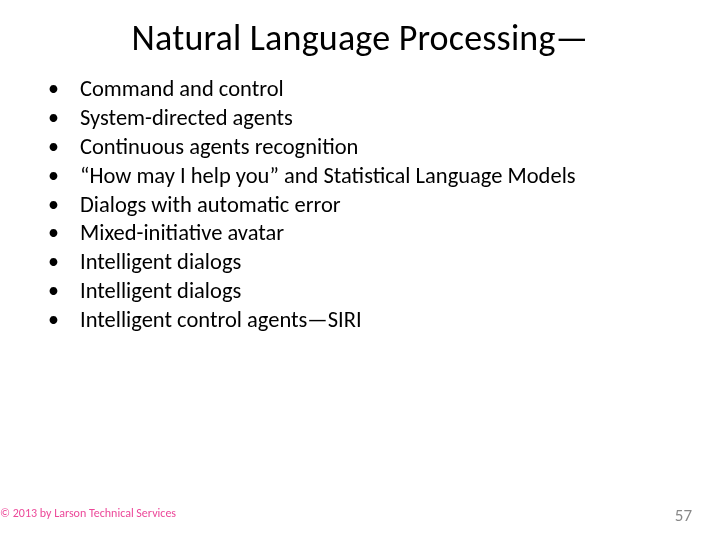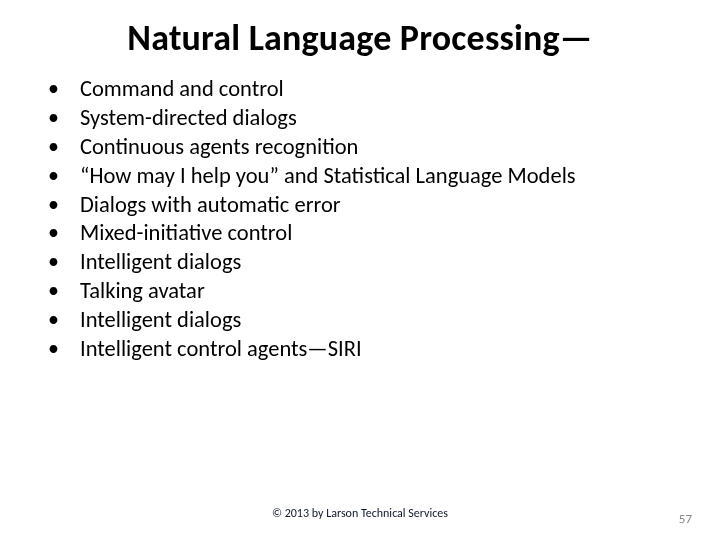--- a/index.html
+++ b/index.html
@@ -13,21 +13,21 @@
     overflow: hidden;
   }
   .slide {
     position: relative;
     width: 720px;
     height: 540px;
     box-sizing: border-box;
   }
   .title {
     text-align: center;
-    font-weight: 700;
+    font-weight: 400;
     font-size: 36px;
     line-height: 1.15;
     padding: 18px 40px 10px 40px;
     letter-spacing: 0.2px;
   }
   ul.bullets {
     margin: 6px 0 0 0;
     padding: 0 5px 0 58px;
     list-style: none;
   }
@@ -48,50 +48,48 @@
     position: absolute;
     bottom: 14px;
     left: 0;
     width: 100%;
     height: 20px;
   }
   .copyright {
     position: absolute;
     left: 0;
     width: 100%;
-    text-align: center;
     font-size: 12px;
-    color: #0f172a;
+    color: #ec4899;
   }
   .pagenum {
     position: absolute;
     right: 28px;
     bottom: 0;
-    font-size: 13px;
+    font-size: 17px;
     color: #888;
   }
 </style>
 </head>
 <body>
 
 <div class="slide">
 
   <div class="title">
     <span>Natural Language Processing—</span><br>
   </div>
 
   <ul class="bullets">
     <li><span>Command and control</span></li>
-    <li><span>System-directed dialogs</span></li>
+    <li><span>System-directed agents</span></li>
     <li><span>Continuous agents recognition</span></li>
     <li><span>“How may I help you” and Statistical Language Models</span></li>
     <li><span>Dialogs with automatic error</span></li>
-    <li><span>Mixed-initiative control</span></li>
+    <li><span>Mixed-initiative avatar</span></li>
     <li><span>Intelligent dialogs</span></li>
-    <li><span>Talking avatar</span></li>
     <li><span>Intelligent dialogs</span></li>
     <li><span>Intelligent control agents—SIRI</span></li>
   </ul>
 
   <div class="footer">
     <div class="copyright">© 2013 by Larson Technical Services</div>
     <div class="pagenum">57</div>
   </div>
 
 </div>

